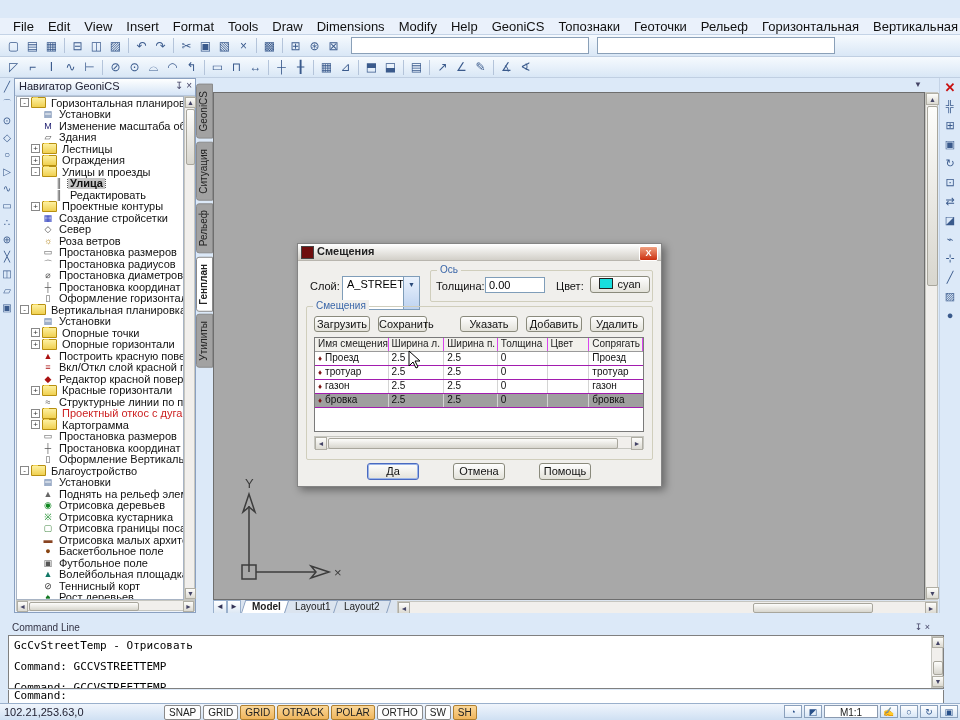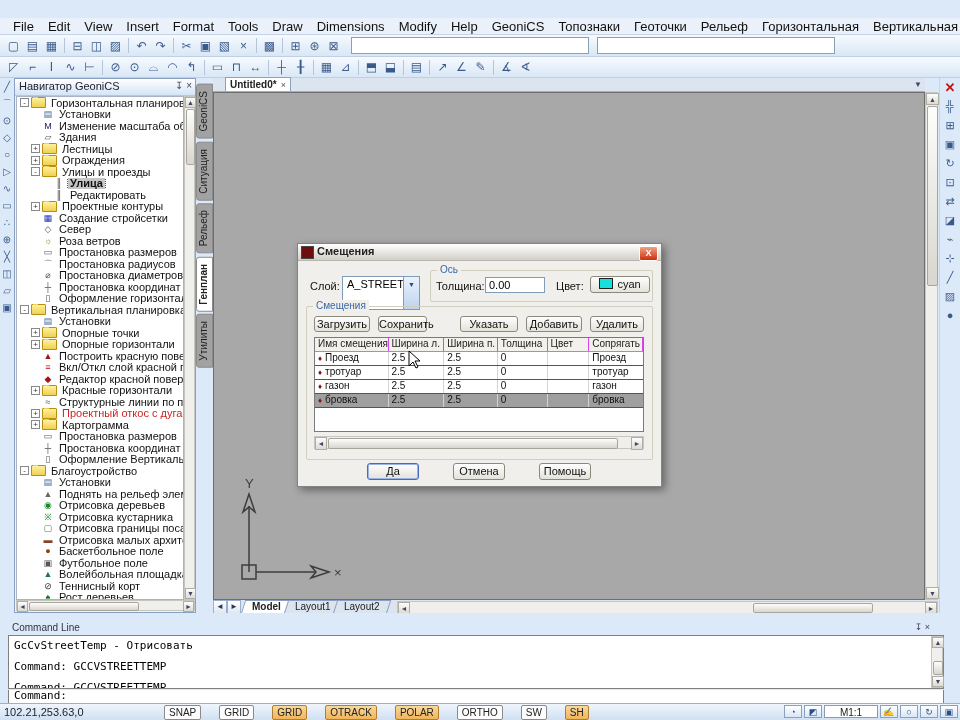--- a/index.html
+++ b/index.html
@@ -127,21 +127,21 @@
            font-family:"DejaVu Sans Mono",monospace;font-size:11px;color:#000;overflow:hidden;}
   .cmd-line{position:absolute;left:5px;white-space:pre;}
   #cmd-vsb{left:931px;top:636px;width:12px;height:52px;}
   #cmd-prompt{left:8px;top:690px;width:936px;height:30px;background:#fff;border:1px solid #808080;border-top:none;
               box-sizing:border-box;font-family:"DejaVu Sans Mono",monospace;font-size:11px;color:#000;
               padding-left:5px;line-height:12px;}
   
   #statusbar{left:0;top:703px;width:960px;height:17px;background:linear-gradient(#f0f5fc,#cfe0f3);
              border-top:1px solid #9ab0cc;box-sizing:border-box;}
   #coords{left:4px;top:2px;font-size:11px;color:#223;}
-  #toggles{left:164px;top:1px;display:flex;gap:18px;}
+  #toggles{left:164px;top:1px;display:flex;gap:2px;}
   .tg{height:13px;padding:0 4px;font-size:10px;line-height:13px;color:#222;background:#fdfdfd;
       border:1px solid #8a8a8a;border-radius:2px;white-space:nowrap;}
   .tg.on{background:linear-gradient(#fbd89a,#efb55c);border-color:#b08030;}
   #st-right{right:2px;top:1px;display:flex;gap:2px;align-items:center;}
   .st-ic{width:18px;height:13px;background:linear-gradient(#ffffff,#d8e6f6);border:1px solid #8aa0bc;
          font-size:9px;color:#28508a;text-align:center;line-height:13px;box-sizing:border-box;}
   #m-scale{width:54px;height:13px;background:#fff;border:1px solid #8a9ab0;font-size:10px;color:#222;
            text-align:center;line-height:13px;box-sizing:border-box;}
   
   #cursor{left:408px;top:350px;pointer-events:none;}
@@ -493,23 +493,20 @@
   </div>
 
   <div class="abs" id="vtabs">
       <div class="vtab">GeoniCS</div>
       <div class="vtab">Ситуация</div>
       <div class="vtab">Рельеф</div>
       <div class="vtab active">Генплан</div>
       <div class="vtab">Утилиты</div>
     </div>
 
-  <div class="abs" id="doc-tabbar">
-    <div id="doc-tab"><span>Untitled0*</span><span class="x">×</span></div>
-  </div>
   <div class="abs" id="doc-tab-drop">▼</div>
 
   <div class="abs" id="canvas"></div>
 
   <div class="abs sb" id="canvas-vsb">
     <div class="sb-btn" style="left:0;top:0;width:13px;height:12px;line-height:11px;">▲</div>
     <div class="sb-thumb" style="left:1px;top:13px;width:11px;height:180px;"></div>
     <div class="sb-btn" style="left:0;bottom:0;width:13px;height:12px;line-height:11px;">▼</div>
   </div>
 

